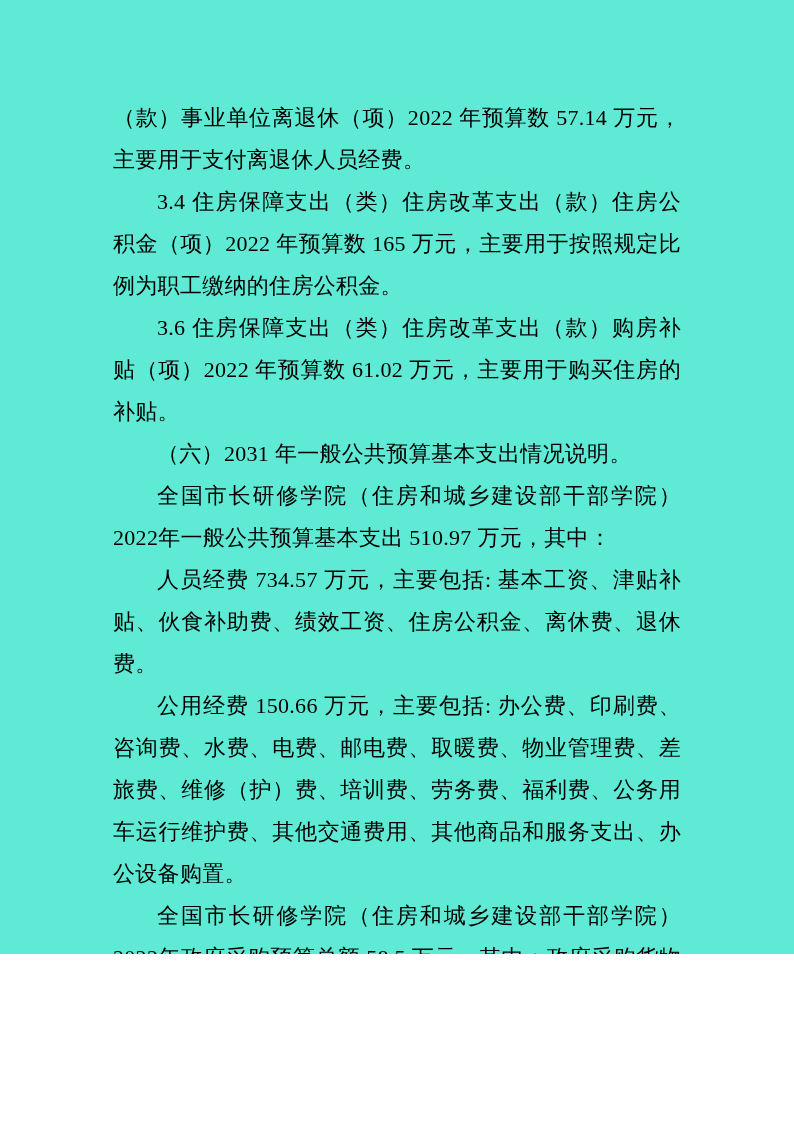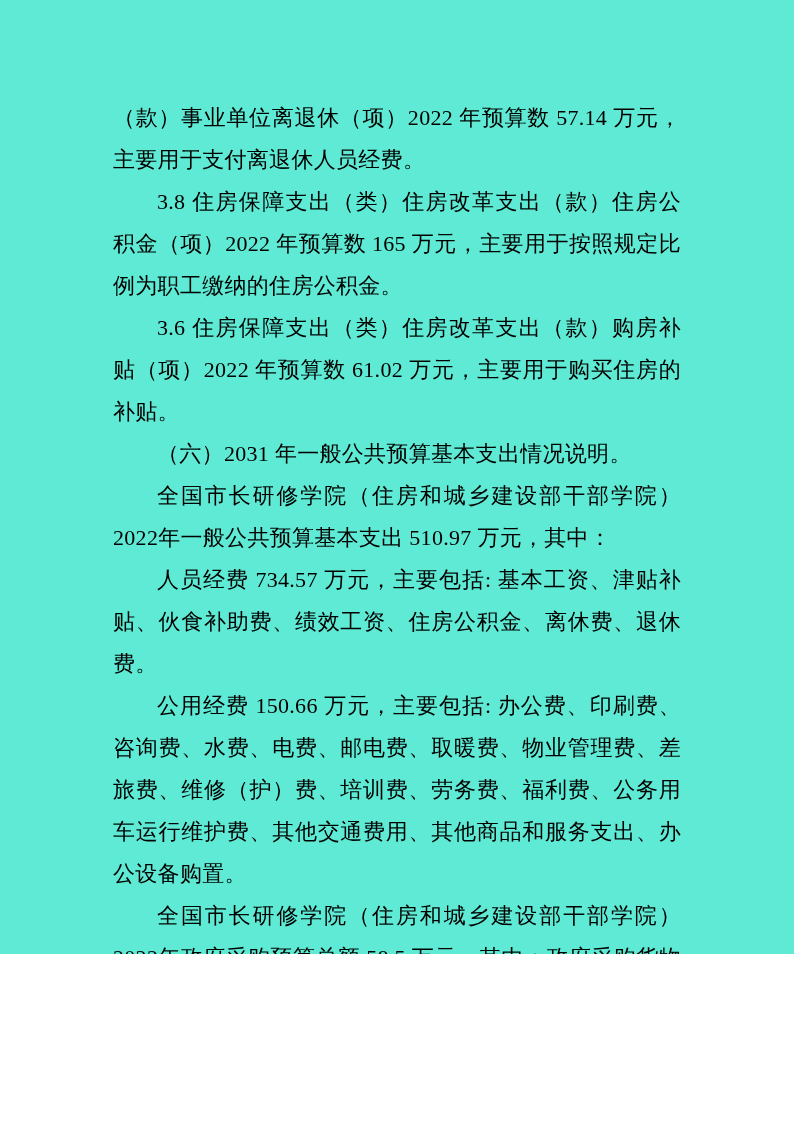--- a/index.html
+++ b/index.html
@@ -49,21 +49,21 @@
     margin-top: 16px;
   }
 </style>
 </head>
 <body>
 
 <div class="page">
 
   <div class="content">
     <p class="no-indent">（款）事业单位离退休（项）2022 年预算数 57.14 万元，主要用于支付离退休人员经费。</p>
-    <p>3.8 住房保障支出（类）住房改革支出（款）住房公积金（项）2022 年预算数 165 万元，主要用于按照规定比例为职工缴纳的住房公积金。</p>
+    <p>3.4 住房保障支出（类）住房改革支出（款）住房公积金（项）2022 年预算数 165 万元，主要用于按照规定比例为职工缴纳的住房公积金。</p>
     <p>3.6 住房保障支出（类）住房改革支出（款）购房补贴（项）2022 年预算数 61.02 万元，主要用于购买住房的补贴。</p>
     <p>（六）2031 年一般公共预算基本支出情况说明。</p>
     <p>全国市长研修学院（住房和城乡建设部干部学院）2022年一般公共预算基本支出 510.97 万元，其中：</p>
     <p>人员经费 734.57 万元，主要包括: 基本工资、津贴补贴、伙食补助费、绩效工资、住房公积金、离休费、退休费。</p>
     <p>公用经费 150.66 万元，主要包括: 办公费、印刷费、咨询费、水费、电费、邮电费、取暖费、物业管理费、差旅费、维修（护）费、培训费、劳务费、福利费、公务用车运行维护费、其他交通费用、其他商品和服务支出、办公设备购置。</p>
     <p class="justify-last">全国市长研修学院（住房和城乡建设部干部学院）2022年政府采购预算总额 58.5 万元，其中：政府采购货物预算</p>
   </div>
 
   <div class="footer">
     <span>- 15 -</span>

